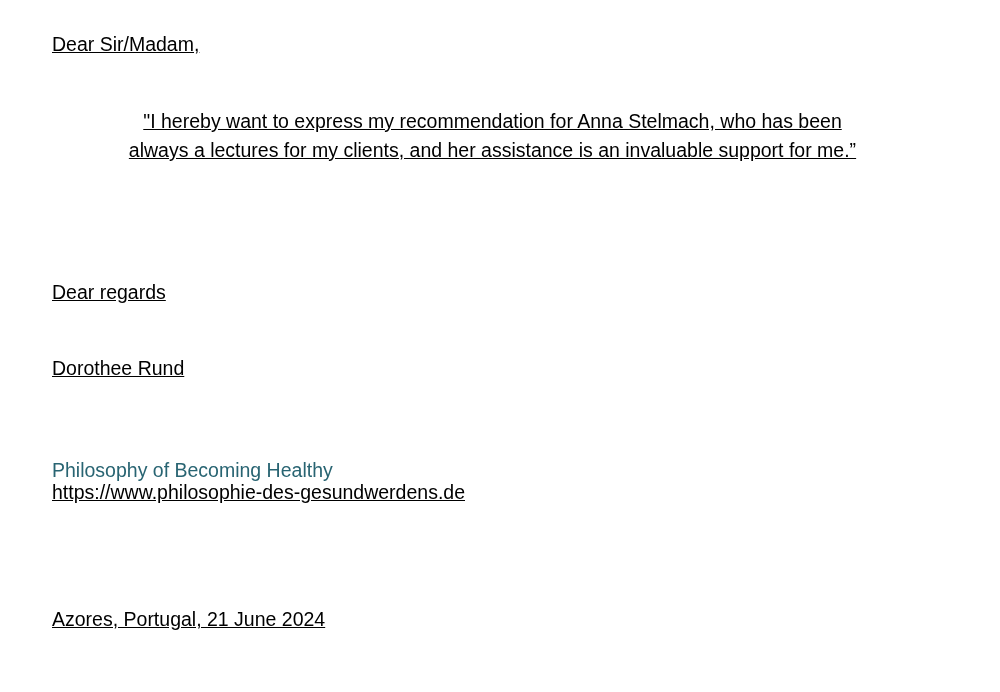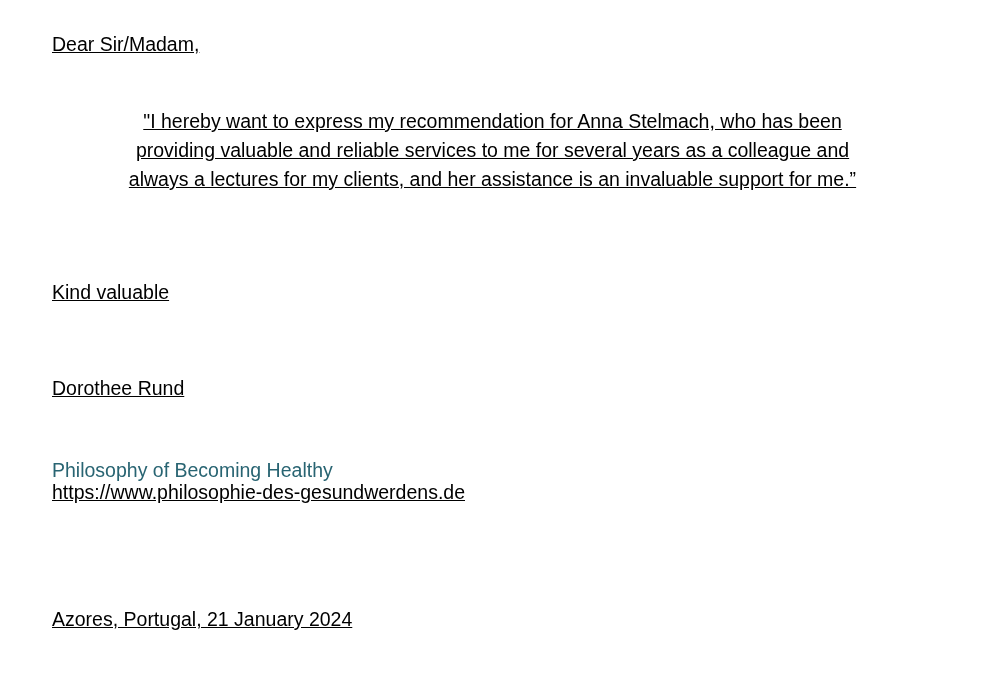--- a/index.html
+++ b/index.html
@@ -19,42 +19,41 @@
   .abs { position: absolute; left: 52px; text-decoration: underline; }
   .salutation   { top: 33px; }
   .quote-block  {
     top: 107px;
     width: 881px;
     text-align: center;
     line-height: 29px;
   }
   .quote-line { white-space: nowrap; }
   .closing      { top: 281px; }
-  .signature    { top: 377px; }
+  .signature    { top: 357px; }
   .organization {
     top: 459px;
     color: var(--link-color, #286472);
     cursor: pointer;
     text-decoration: none;
   }
   .website      { top: 481px; }
   .dateline     { top: 608px; }
 </style>
 </head>
 <body style="color: rgb(0, 0, 0); background: rgb(255, 255, 255);">
 
 <div class="abs salutation">Dear Sir/Madam,</div>
 
 <div class="abs quote-block">
   <div class="quote-line">"I hereby want to express my recommendation for Anna Stelmach, who has been</div>
-  <div class="quote-line">providing valuable and reliable services to me for several years as a colleague and</div>
   <div class="quote-line">always a lectures for my clients, and her assistance is an invaluable support for me.”</div>
 </div>
 
-<div class="abs closing">Kind valuable</div>
+<div class="abs closing">Dear regards</div>
 
 <div class="abs signature">Dorothee Rund</div>
 
 <div class="abs organization">Philosophy of Becoming Healthy</div>
 
 <div class="abs website">https://www.philosophie-des-gesundwerdens.de</div>
 
-<div class="abs dateline">Azores, Portugal, 21 January 2024</div>
+<div class="abs dateline">Azores, Portugal, 21 June 2024</div>
 
 </body></html>

